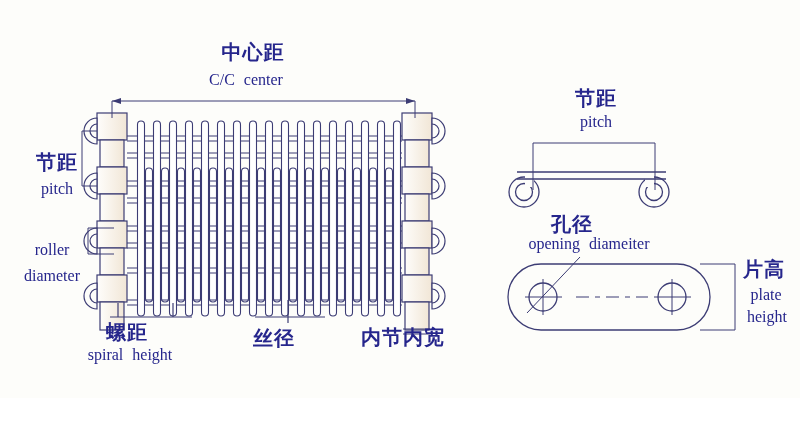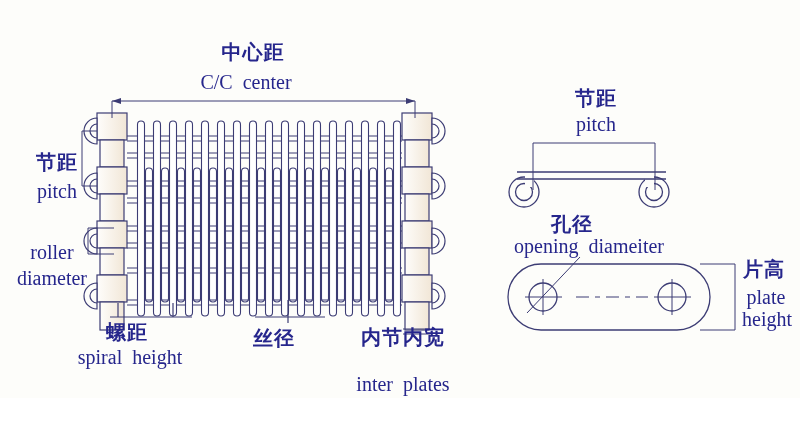--- a/index.html
+++ b/index.html
@@ -7,21 +7,21 @@
     position:relative;width:800px;height:398px;overflow:hidden;
     background:#fdfdfa;
     font-family:"Liberation Serif","DejaVu Serif",serif;
   }
   .stage svg{position:absolute;left:0;top:0;}
   .lbl{
     position:absolute;transform:translateX(-50%);
     white-space:nowrap;color:var(--ink,#26268c);line-height:1.05;
   }
   .cn{font-size:20px;font-weight:600;letter-spacing:1px;}
-  .en{font-size:20px;word-spacing:5px;}
+  .en{font-size:16px;word-spacing:5px;}
 </style>
 </head>
 <body>
 
 <div class="stage" style="background: rgb(253, 253, 250);">
 
   <svg id="mesh" width="800" height="447" viewBox="0 0 800 447">
     <defs>
       <linearGradient id="plateGrad" x1="0" y1="0" x2="1" y2="0">
         <stop offset="0" stop-color="#fefdfb"></stop>
@@ -175,21 +175,20 @@
 
   <div class="lbl en" style="left:52px;top:242px">roller</div>
   <div class="lbl en" style="left:52px;top:268px">diameter</div>
 
   <div class="lbl cn" style="left:127px;top:322px">螺距</div>
   <div class="lbl en" style="left:130px;top:347px">spiral height</div>
 
   <div class="lbl cn" style="left:274px;top:328px">丝径</div>
 
   <div class="lbl cn" style="left:403px;top:327px">内节内宽</div>
-  <div class="lbl en" style="left:403px;top:374px">inter plates</div>
 
   <div class="lbl cn" style="left:596px;top:88px">节距</div>
   <div class="lbl en" style="left:596px;top:114px">pitch</div>
 
   <div class="lbl cn" style="left:572px;top:214px">孔径</div>
   <div class="lbl en" style="left:589px;top:236px">opening diameiter</div>
 
   <div class="lbl cn" style="left:764px;top:259px">片高</div>
   <div class="lbl en" style="left:766px;top:287px">plate</div>
   <div class="lbl en" style="left:767px;top:309px">height</div>

